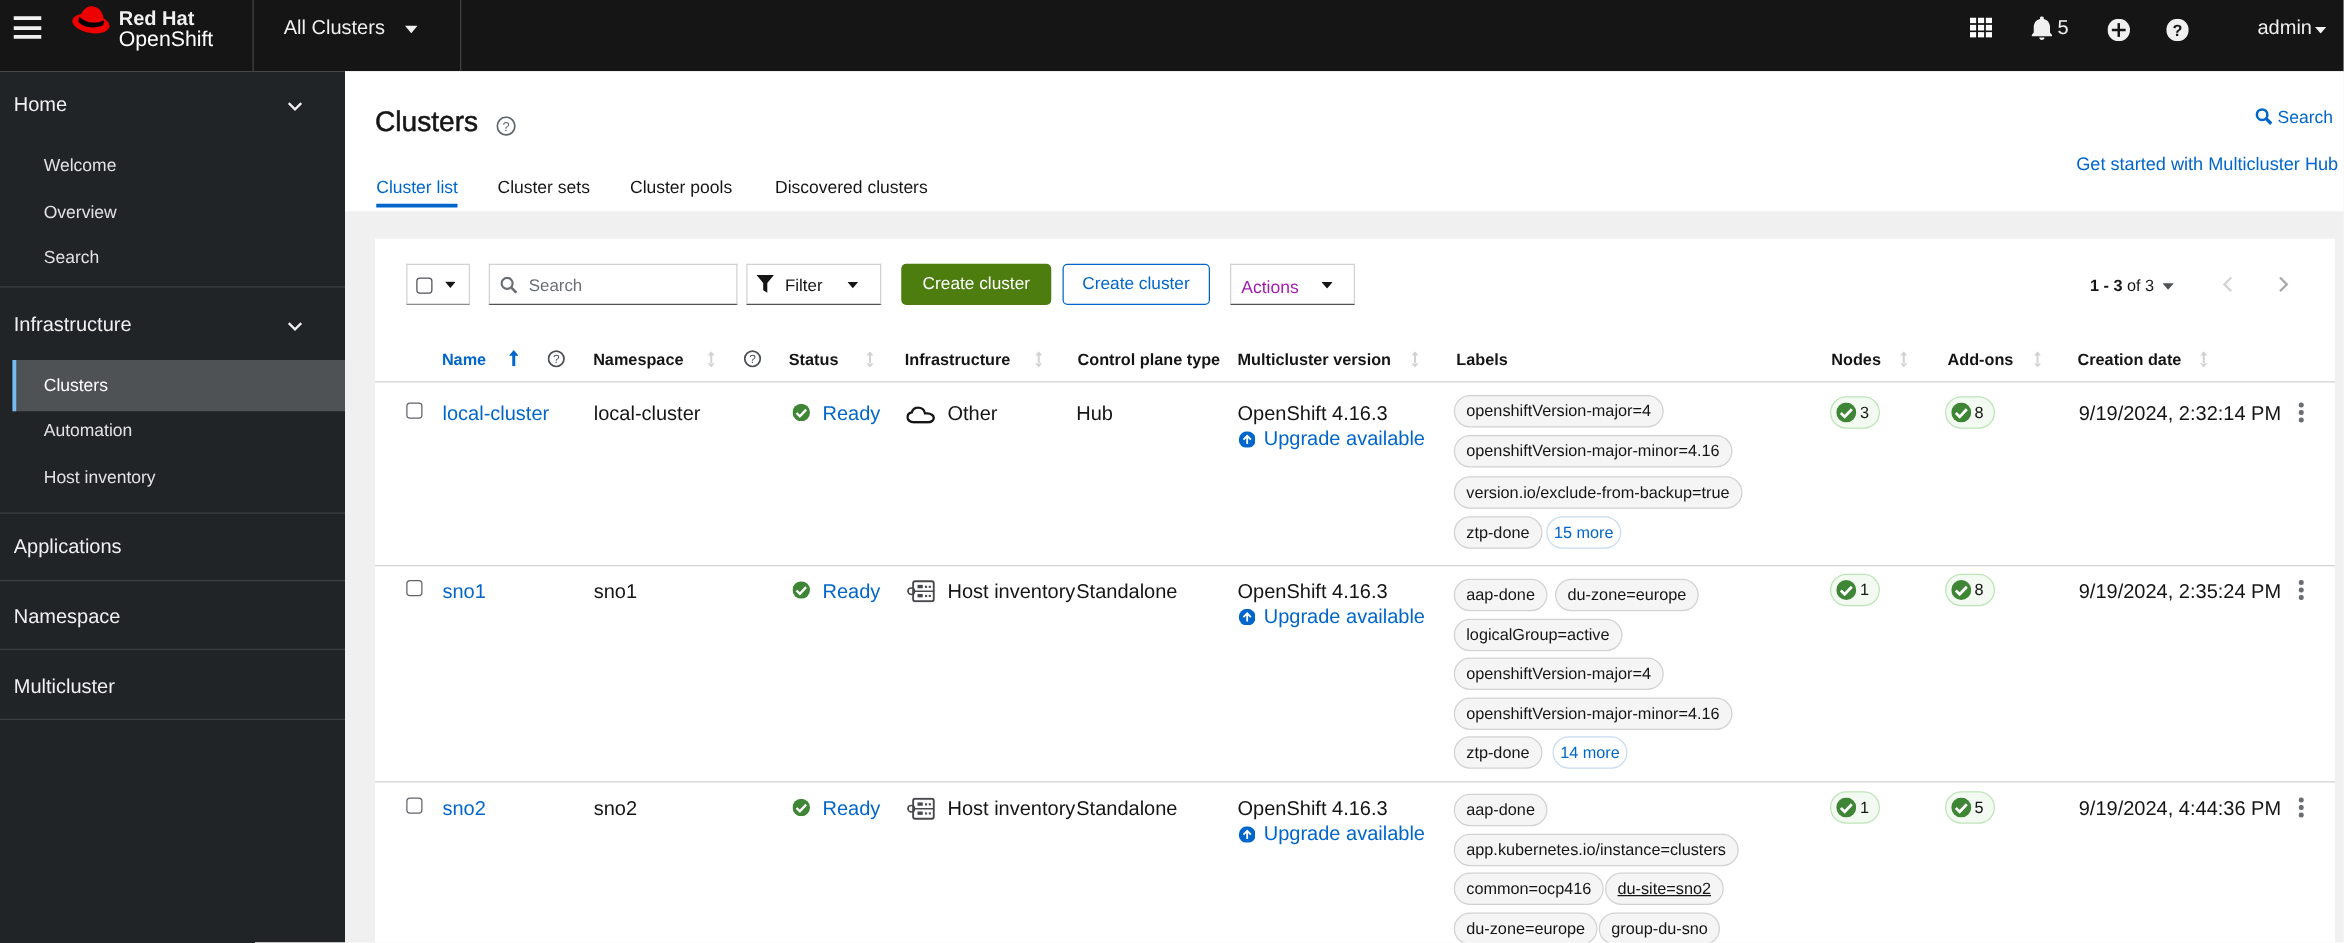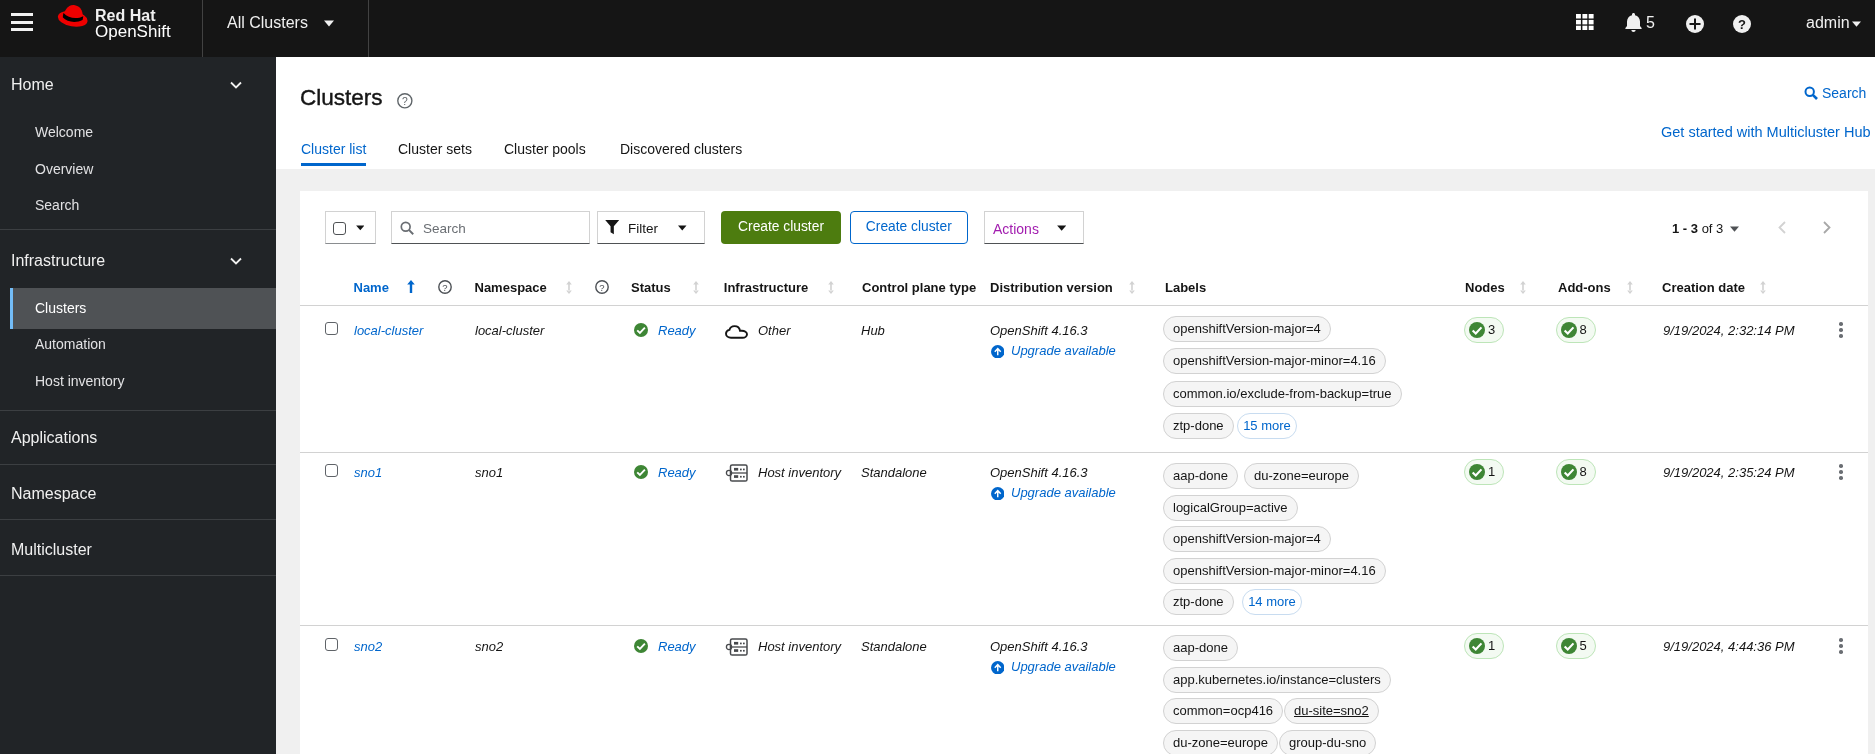--- a/index.html
+++ b/index.html
@@ -26,21 +26,21 @@
 .t14 { font-size:14px; color:#151515; }
 .hborder { position:absolute; height:1px; background:#d2d2d2; }
 .chip { position:absolute; height:26px; line-height:24px; background:#f5f5f5; border:1px solid #d2d2d2; border-radius:13px; font-size:13px; color:#151515; padding:0 9px; white-space:nowrap; }
 .morechip { position:absolute; height:26px; line-height:24px; background:#fff; border:1px solid #c8dcf0; border-radius:13px; font-size:13px; color:#0066cc; text-align:center; }
 .pill { position:absolute; width:40px; height:26px; background:#f3faf2; border:1px solid #bde5b8; border-radius:13px; }
 .pill .num { position:absolute; left:23px; top:4px; font-size:13px; color:#151515; }
 .pill svg { position:absolute; left:4px; top:4px; }
 .cb { position:absolute; width:13px; height:13px; background:#fff; border:1.5px solid #5f6368; border-radius:3px; }
 .kebab { position:absolute; width:4px; }
 .kdot { width:3.5px; height:3.5px; border-radius:50%; background:#6a6e73; margin-bottom:2.6px; }
-.cell { position:absolute; font-size:13px; color:#151515; white-space:nowrap;font-style:italic; }
+.cell { position:absolute; font-size:16px; color:#151515; white-space:nowrap; }
 .hcell { position:absolute; font-size:13px; font-weight:bold; color:#151515; white-space:nowrap; }
 .cell.blue, .hcell.blue, div.blue { color:#0066cc; }
 .ctrl { position:absolute; top:211px; height:32.5px; background:#fff; border:1px solid #d2d2d2; border-bottom-color:#8a8d90; }
 </style>
 </head>
 <body>
 <div id="page">
 <div id="masthead">
   <div class="mbar" style="top:13px"></div>
   <div class="mbar" style="top:20.7px"></div>
@@ -191,21 +191,21 @@
     </svg>
 <div class="hcell" style="left:631px;top:280px">Status</div>
 <svg class="abs sort" style="left:693.2px;top:280.5px" width="6" height="13" viewBox="0 0 6 13">
       <path d="M3 0 L5.8 3.4 L.2 3.4 Z M3 13 L5.8 9.6 L.2 9.6 Z M2.2 2.8 L3.8 2.8 L3.8 10.2 L2.2 10.2 Z" fill="#d2d2d2"></path>
     </svg>
 <div class="hcell" style="left:723.8px;top:280px">Infrastructure</div>
 <svg class="abs sort" style="left:827.6px;top:280.5px" width="6" height="13" viewBox="0 0 6 13">
       <path d="M3 0 L5.8 3.4 L.2 3.4 Z M3 13 L5.8 9.6 L.2 9.6 Z M2.2 2.8 L3.8 2.8 L3.8 10.2 L2.2 10.2 Z" fill="#d2d2d2"></path>
     </svg>
 <div class="hcell" style="left:862px;top:280px">Control plane type</div>
-<div class="hcell" style="left:990px;top:280px">Distribution version</div>
+<div class="hcell" style="left:990px;top:280px">Multicluster version</div>
 <svg class="abs sort" style="left:1129px;top:280.5px" width="6" height="13" viewBox="0 0 6 13">
       <path d="M3 0 L5.8 3.4 L.2 3.4 Z M3 13 L5.8 9.6 L.2 9.6 Z M2.2 2.8 L3.8 2.8 L3.8 10.2 L2.2 10.2 Z" fill="#d2d2d2"></path>
     </svg>
 <div class="hcell" style="left:1165px;top:280px">Labels</div>
 <div class="hcell" style="left:1465px;top:280px">Nodes</div>
 <svg class="abs sort" style="left:1520.4px;top:280.5px" width="6" height="13" viewBox="0 0 6 13">
       <path d="M3 0 L5.8 3.4 L.2 3.4 Z M3 13 L5.8 9.6 L.2 9.6 Z M2.2 2.8 L3.8 2.8 L3.8 10.2 L2.2 10.2 Z" fill="#d2d2d2"></path>
     </svg>
 <div class="hcell" style="left:1558px;top:280px">Add-ons</div>
 <svg class="abs sort" style="left:1626.7px;top:280.5px" width="6" height="13" viewBox="0 0 6 13">
@@ -254,21 +254,21 @@
         <span class="num">8</span>
       </div>
 <div class="cell" style="left:1663px;top:322.5px">9/19/2024, 2:32:14 PM</div>
 <div class="kebab" style="left:1839px;top:322px">
         <div class="kdot"></div>
         <div class="kdot"></div>
         <div class="kdot"></div>
       </div>
 <div class="chip" style="left:1163px;top:316px;">openshiftVersion-major=4</div>
 <div class="chip" style="left:1163px;top:348.3px;">openshiftVersion-major-minor=4.16</div>
-<div class="chip" style="left:1163px;top:380.6px;">common.io/exclude-from-backup=true</div>
+<div class="chip" style="left:1163px;top:380.6px;">version.io/exclude-from-backup=true</div>
 <div class="chip" style="left:1163px;top:412.9px;">ztp-done</div>
 <div class="morechip" style="left:1237px;top:412.9px;width:60px">15 more</div>
 <div class="cb" style="left:324.5px;top:463.5px"></div>
 <div class="cell blue" style="left:354px;top:464.5px">sno1</div>
 <div class="cell" style="left:475px;top:464.5px">sno1</div>
 <svg class="abs" style="left:634px;top:465px" width="14" height="14" viewBox="0 0 14 14">
         <circle cx="7" cy="7" r="7" fill="#3e8635"></circle>
         <path d="M3.2 7.4 L5.9 10 L10.9 4.7" stroke="#fff" stroke-width="1.9" fill="none"></path>
       </svg>
 <div class="cell blue" style="left:658px;top:464.5px">Ready</div>

